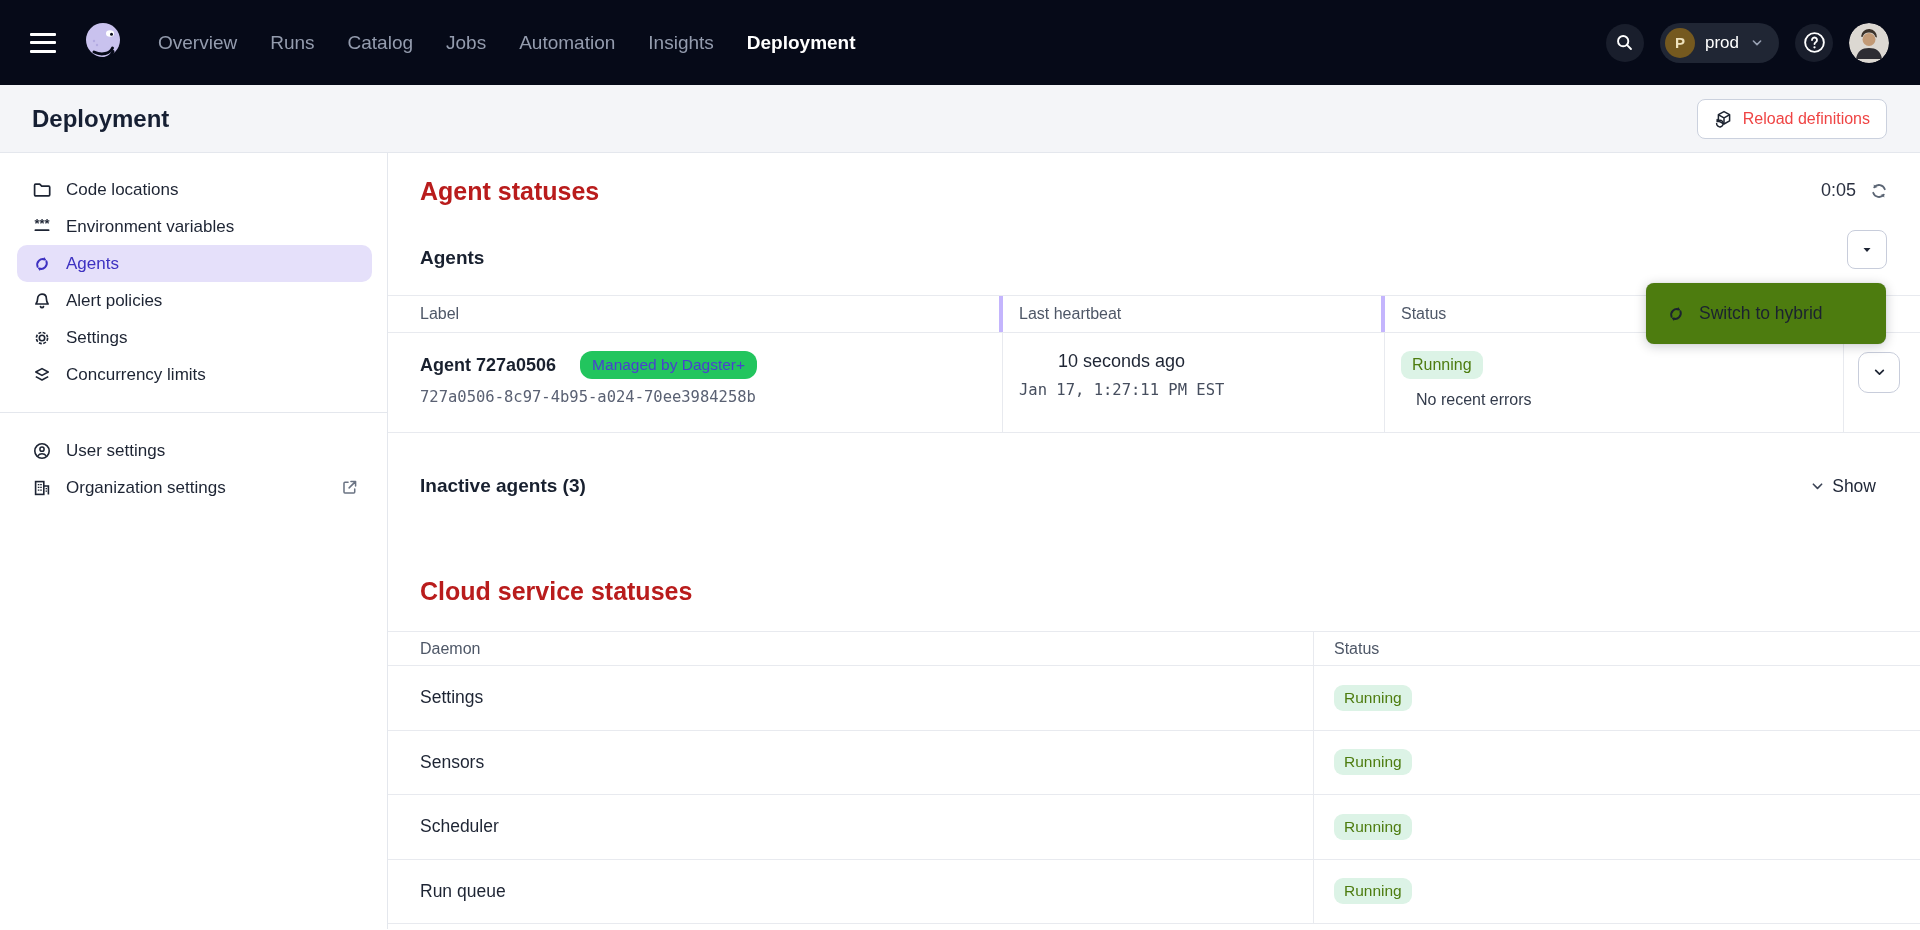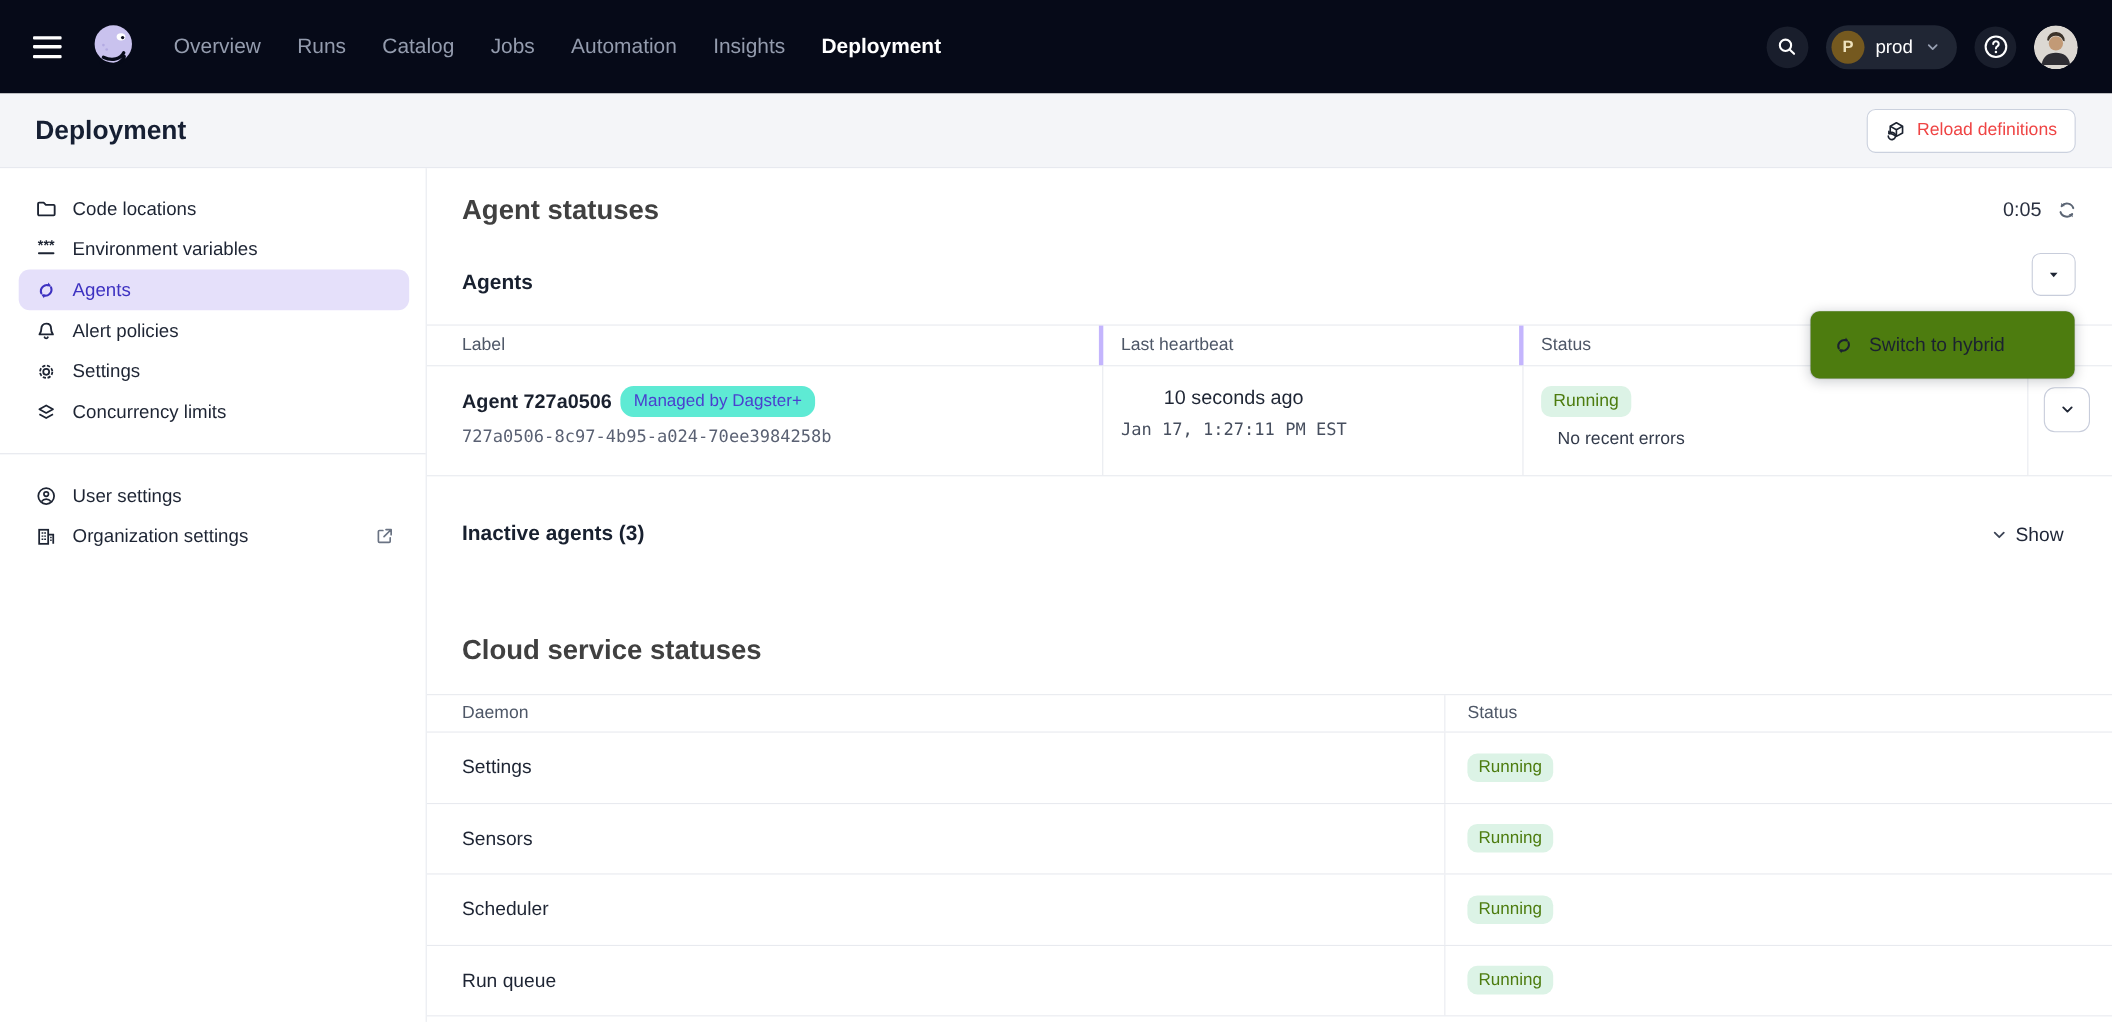--- a/index.html
+++ b/index.html
@@ -31,41 +31,41 @@
   .content { display:flex; height:776px; }
   .sidebar { width:388px; flex:0 0 388px; border-right:1px solid #e4e7ed; padding-top:18px; background:#fff; }
   .side-item { height:37px; display:flex; align-items:center; gap:14px; padding:0 28px 0 32px; font-size:17px; color:#1d2433; cursor:pointer; }
   .side-item .ic { width:20px; height:20px; flex:0 0 auto; color:#1d2433; }
   .side-item.active { margin:0 15px 0 17px; padding:0 13px 0 15px; border-radius:10px; background:#e5e0fa; color:#3d31c1; }
   .side-item.active .ic { color:#3d31c1; }
   .side-ext { margin-left:auto; color:#6a7383; width:19px; height:19px; }
   .side-div { height:1px; background:#e4e7ed; margin:19px 0; }
 
   .main { position:relative; flex:1; background:#fff; overflow:hidden; }
-  .sec-title { position:absolute; left:32px; font-size:25px; font-weight:700; color:#404040; line-height:30px; }
+  .sec-title { position:absolute; left:32px; font-size:25px; font-weight:700; color:#b91c1c; line-height:30px; }
   .timer-wrap { position:absolute; right:31px; top:27px; display:flex; align-items:center; gap:13px; }
   .timer { font-size:18px; color:#2a3040; }
   .refresh-ic { width:20px; height:20px; color:#5b6574; cursor:pointer; }
   .sub-title { position:absolute; left:32px; top:94px; font-size:19px; font-weight:700; color:#18202f; }
   .sq-btn { position:absolute; background:#fff; border:1px solid #c8cddb; display:flex; align-items:center; justify-content:center; cursor:pointer; color:#1e2534; }
   .toggle-btn { right:33px; top:77px; width:40px; height:39px; border-radius:8px; }
 
   
   .agents-table { position:absolute; left:0; right:0; top:142px; }
   .agents-table .hdr, .agents-table .row { display:grid; grid-template-columns:615px 382px 459px auto; }
   .agents-table .hdr { border-top:1px solid #e8eaef; border-bottom:1px solid #e8eaef; height:38px; }
   .agents-table .hdr > div { display:flex; align-items:center; font-size:16px; color:#4e5767; padding-left:16px; border-right:4px solid #c4b5fd; }
   .agents-table .hdr > div:first-child { padding-left:32px; }
   .agents-table .hdr > div:last-child, .agents-table .row > div:last-child { border-right:none; }
   .agents-table .row { height:100px; border-bottom:1px solid #e8eaef; }
   .agents-table .row > div { padding:18px 16px 0 16px; border-right:1px solid #e8eaef; }
   .agents-table .row > div:first-child { padding-left:32px; }
-  .name-line { display:flex; align-items:center; gap:8px; }
+  .name-line { display:flex; align-items:center; gap:24px; }
   .agent-name { font-size:18px; font-weight:700; color:#19202e; }
-  .badge-purple { background:#5eead4; color:#4a40cf; font-size:15.5px; padding:5px 12px; border-radius:12px; white-space:nowrap; }
+  .badge-purple { background:#22c55e; color:#4a40cf; font-size:15.5px; padding:5px 12px; border-radius:12px; white-space:nowrap; }
   .mono { font-family:"DejaVu Sans Mono", monospace; }
   .uuid { font-size:15.5px; color:#5a6173; margin-top:9px; }
   .hb-rel { font-size:18px; color:#1e2534;margin-left:39px; }
   .hb-ts { font-size:15.5px; color:#464e5e; margin-top:9px; }
   .badge-green { display:inline-block; background:#dcf3e6; color:#4d7c0f; font-size:16px; padding:5px 11px; border-radius:9px; }
   .status-note { font-size:16px; color:#333b4b; margin-top:12px;margin-left:15px; }
   .row-chevron-btn { width:42px; height:41px; border-radius:10px; margin:1px 0 0 -2px; }
 
   
   .popup { position:absolute; left:1258px; top:130px; width:240px; height:61px; background:#4d7c0f; border-radius:8px;

